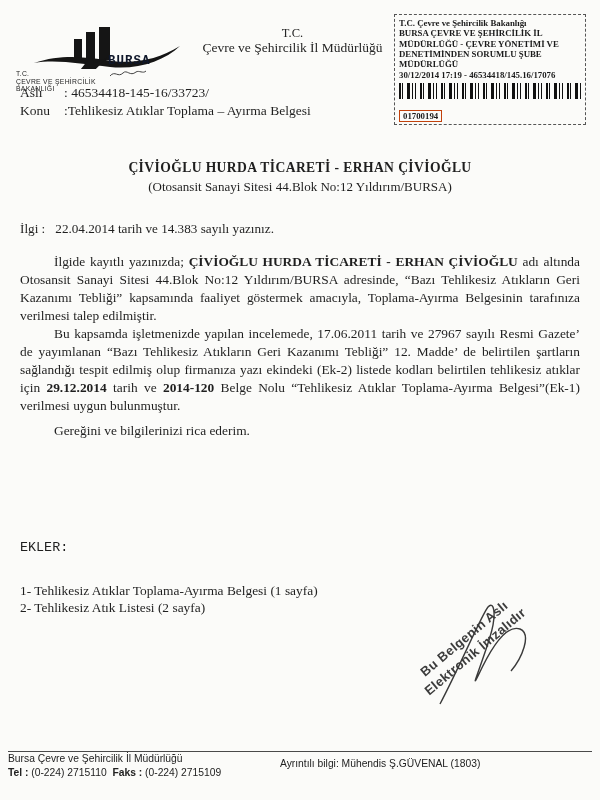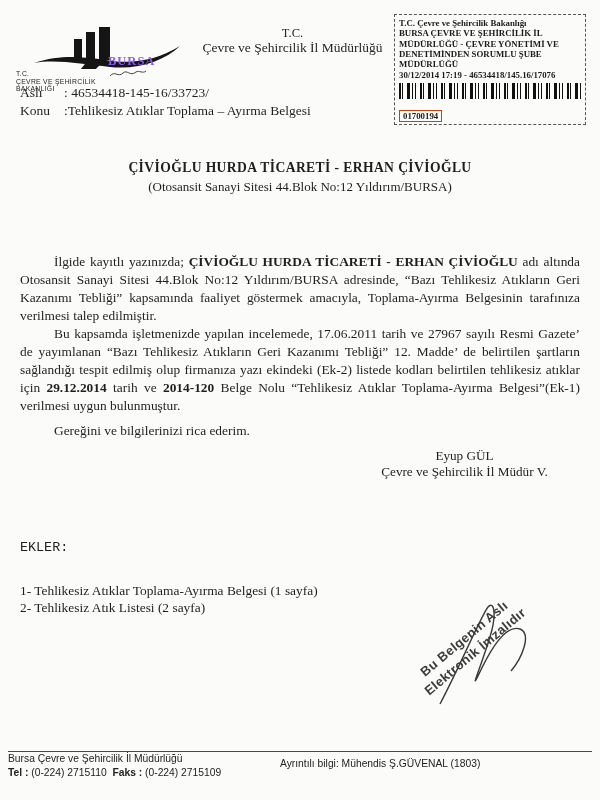--- a/index.html
+++ b/index.html
@@ -9,22 +9,22 @@
     font-family:"Liberation Serif", serif;
   }
 
   
   .logo-block { position:absolute; left:14px; top:26px; width:180px; height:72px; }
   .logo-art   { position:absolute; left:18px; top:0; }
   .logo-text  { position:absolute; left:2px; top:44px;
                 font-family:"Liberation Sans", sans-serif;
                 font-size:6.8px; line-height:7.6px; letter-spacing:.3px; color:#222; }
   .bursa-block { position:absolute; left:66px; top:28px; width:110px; }
-  .bursa-word  { font-family:Liberation Serif, serif; font-weight:bold;
-                 font-size:12.5px; letter-spacing:1px; color:#8b5cf6; vertical-align:top; }
+  .bursa-word  { font-family:Liberation Mono, monospace; font-weight:bold;
+                 font-size:12.5px; letter-spacing:1px; color:#0f172a; vertical-align:top; }
   .bursa-scribble { position:absolute; left:28px; top:14px; }
 
   
   .letterhead { position:absolute; left:170px; top:26px; width:245px;
                 text-align:center; color:#262626; }
   .lh1 { font-size:12.5px; line-height:14px; }
   .lh2 { font-size:15px;  line-height:16px; letter-spacing:1.5px; }
   .lh3 { font-size:13.5px; line-height:15px; }
 
   
@@ -134,31 +134,30 @@
   <div class="meta">
     <div><span class="meta-label">Aslı</span><span>: 46534418-145-16/33723/</span></div>
     <div><span class="meta-label">Konu</span><span>:Tehlikesiz Atıklar Toplama – Ayırma Belgesi</span></div>
   </div>
 
   <div class="recipient">
     <div class="recipient-name">ÇİVİOĞLU HURDA TİCARETİ - ERHAN ÇİVİOĞLU</div>
     <div class="recipient-address">(Otosansit Sanayi Sitesi 44.Blok No:12 Yıldırım/BURSA)</div>
   </div>
 
+  <div class="ilgi">
+    <span class="ilgi-label">İlgi :</span><span>22.04.2014 tarih ve 14.383 sayılı yazınız.</span>
+  </div>
 
   <div class="body-text">
     <p><span>İlgide kayıtlı yazınızda; </span><span class="b">ÇİVİOĞLU HURDA TİCARETİ - ERHAN ÇİVİOĞLU</span><span> adı altında Otosansit Sanayi Sitesi 44.Blok No:12 Yıldırım/BURSA adresinde, “Bazı Tehlikesiz Atıkların Geri Kazanımı Tebliği” kapsamında faaliyet göstermek amacıyla, Toplama-Ayırma Belgesinin tarafınıza verilmesi talep edilmiştir.</span></p>
     <p><span>Bu kapsamda işletmenizde yapılan incelemede, 17.06.2011 tarih ve 27967 sayılı Resmi Gazete’ de yayımlanan “Bazı Tehlikesiz Atıkların Geri Kazanımı Tebliği”  12. Madde’ de belirtilen şartların sağlandığı tespit edilmiş olup firmanıza yazı ekindeki (Ek-2) listede kodları belirtilen tehlikesiz atıklar için </span><span class="b">29.12.2014</span><span> tarih ve </span><span class="b">2014-120</span><span> Belge Nolu  “Tehlikesiz Atıklar Toplama-Ayırma Belgesi”(Ek-1)  verilmesi uygun bulunmuştur.</span></p>
     <p class="closing">Gereğini ve bilgilerinizi rica ederim.</p>
   </div>
 
-  <div class="signature">
-    <div>Eyup GÜL</div>
-    <div>Çevre ve Şehircilik İl Müdür V.</div>
-  </div>
 
   <div class="ekler">
     <div class="ekler-header">EKLER:</div>
     <ul>
       <li>1- Tehlikesiz Atıklar Toplama-Ayırma Belgesi (1 sayfa)</li>
       <li>2- Tehlikesiz Atık Listesi (2 sayfa)</li>
     </ul>
   </div>
 
   <div class="estamp">

